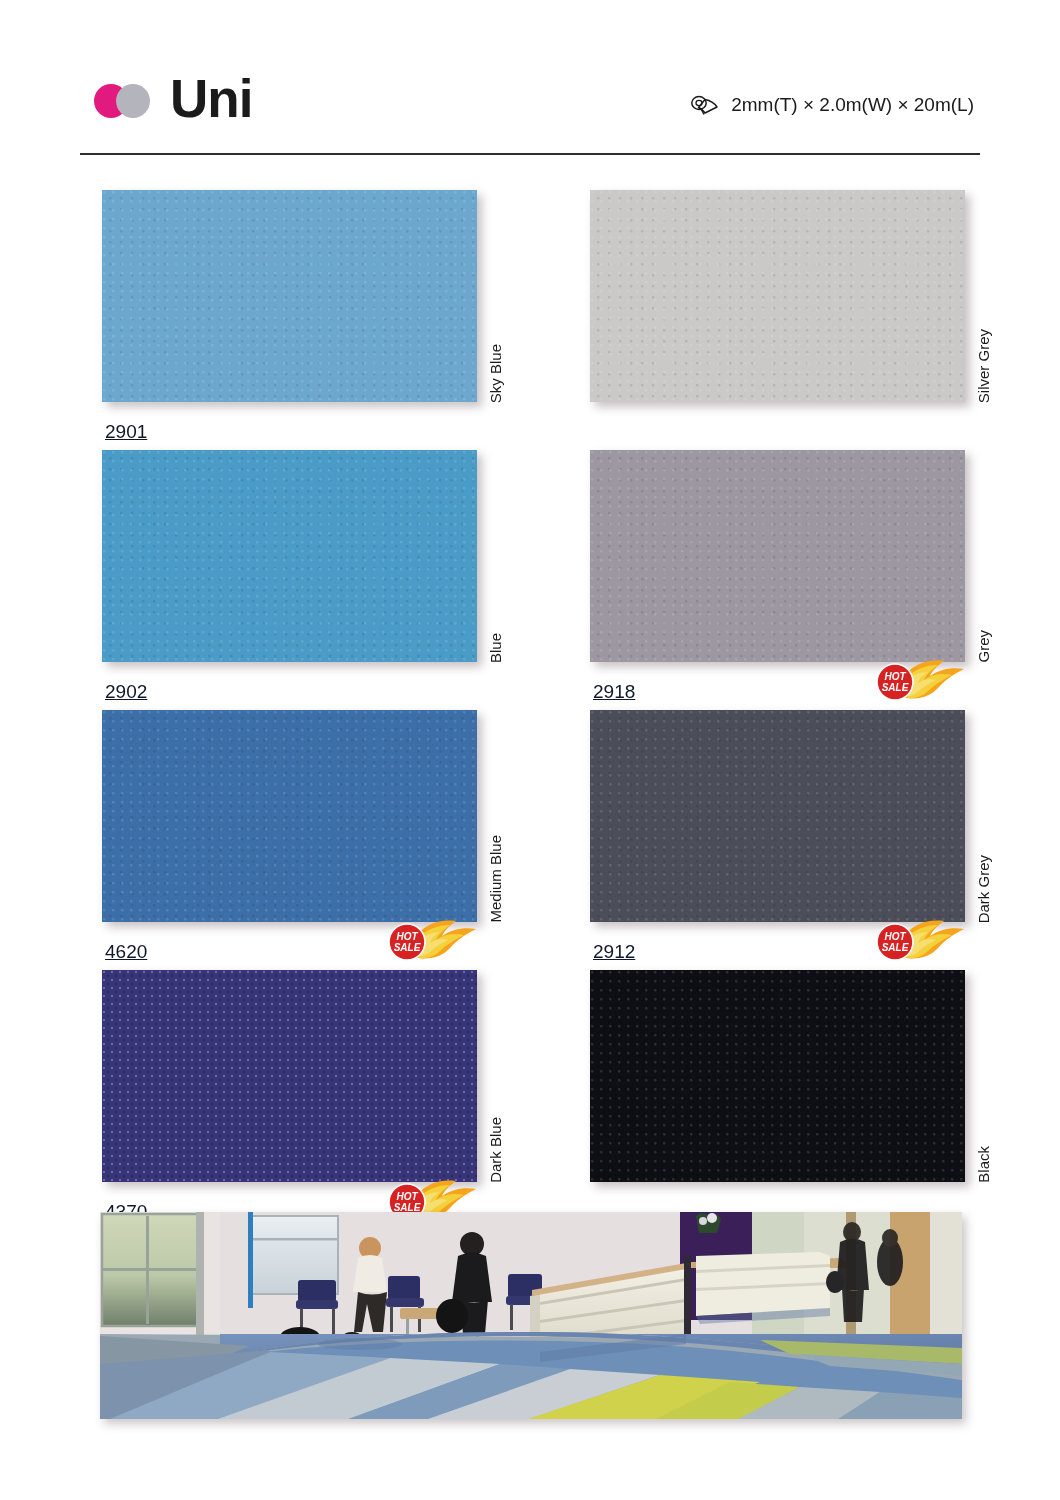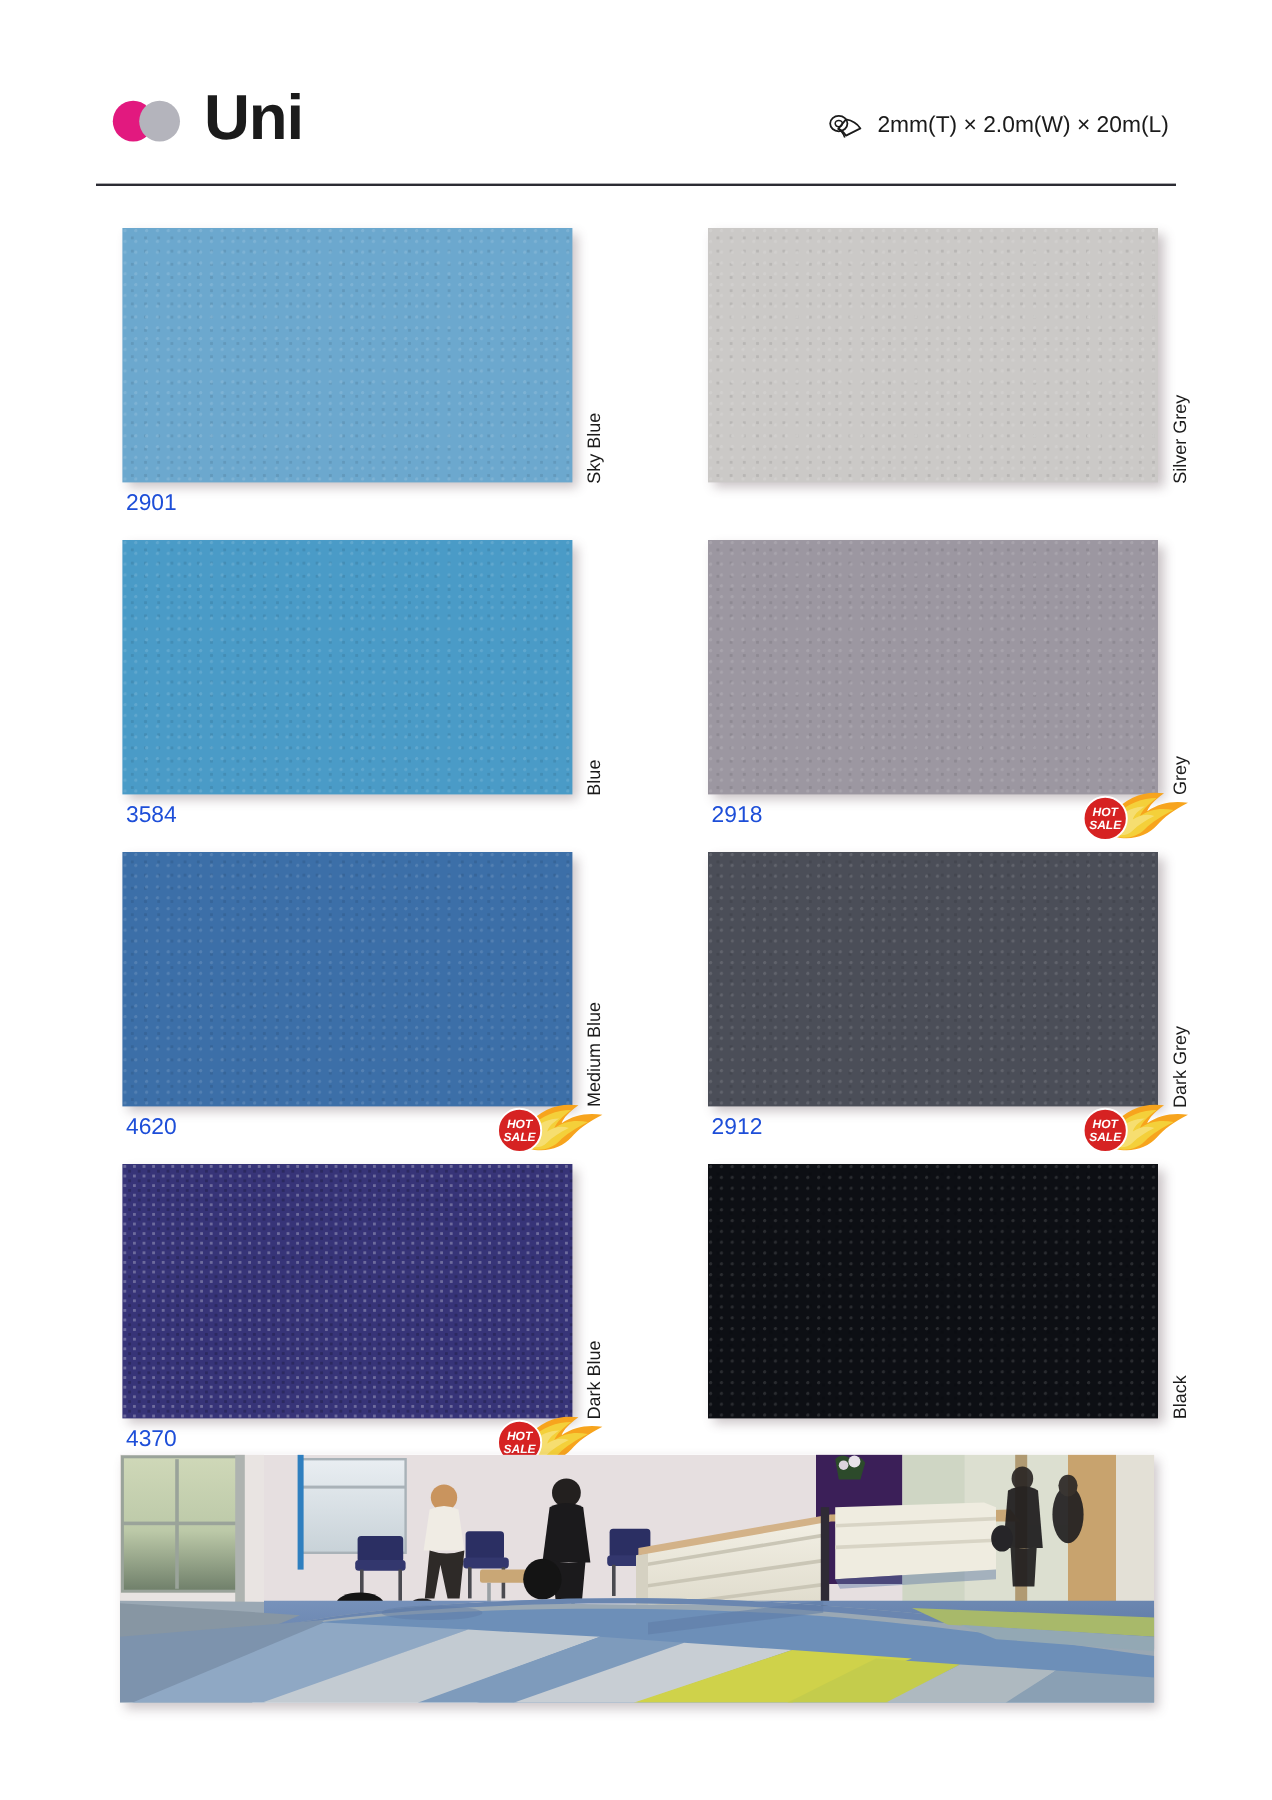--- a/index.html
+++ b/index.html
@@ -165,29 +165,30 @@
     position: absolute;
     left: 0;
     top: 219px;
     width: 420px;
     height: 34px;
   }
 
   .sku {
     position: absolute;
     left: 3px;
-    top: 0;
+    top: 12px;
     font-size: 19px;
-    color: #1d4ed8;
+    color: #0f172a;
+    text-decoration: underline;
   }
 
   
   .hot-sale {
     position: absolute;
-    left: 306px;
+    left: 280px;
     top: -12px;
     width: 98px;
     height: 48px;
   }
   .hot-sale svg { display: block; width: 98px; height: 48px; }
 
   
   .photo {
     position: absolute;
     left: 100px;
@@ -250,21 +251,21 @@
       </div>
     </div>
 
     <div class="grid-row">
       <div class="cell col-left">
         <div class="swatch-wrap">
           <div class="swatch" style="background: rgb(74, 155, 199);"></div>
           <div class="color-name">Blue</div>
         </div>
         <div class="cell-footer">
-          <div class="sku">3584</div>
+          <div class="sku">2902</div>
         </div>
       </div>
 
       <div class="cell col-right">
         <div class="swatch-wrap">
           <div class="swatch" style="background: rgb(156, 151, 161);"></div>
           <div class="color-name">Grey</div>
         </div>
         <div class="cell-footer">
           <div class="sku">2918</div>

